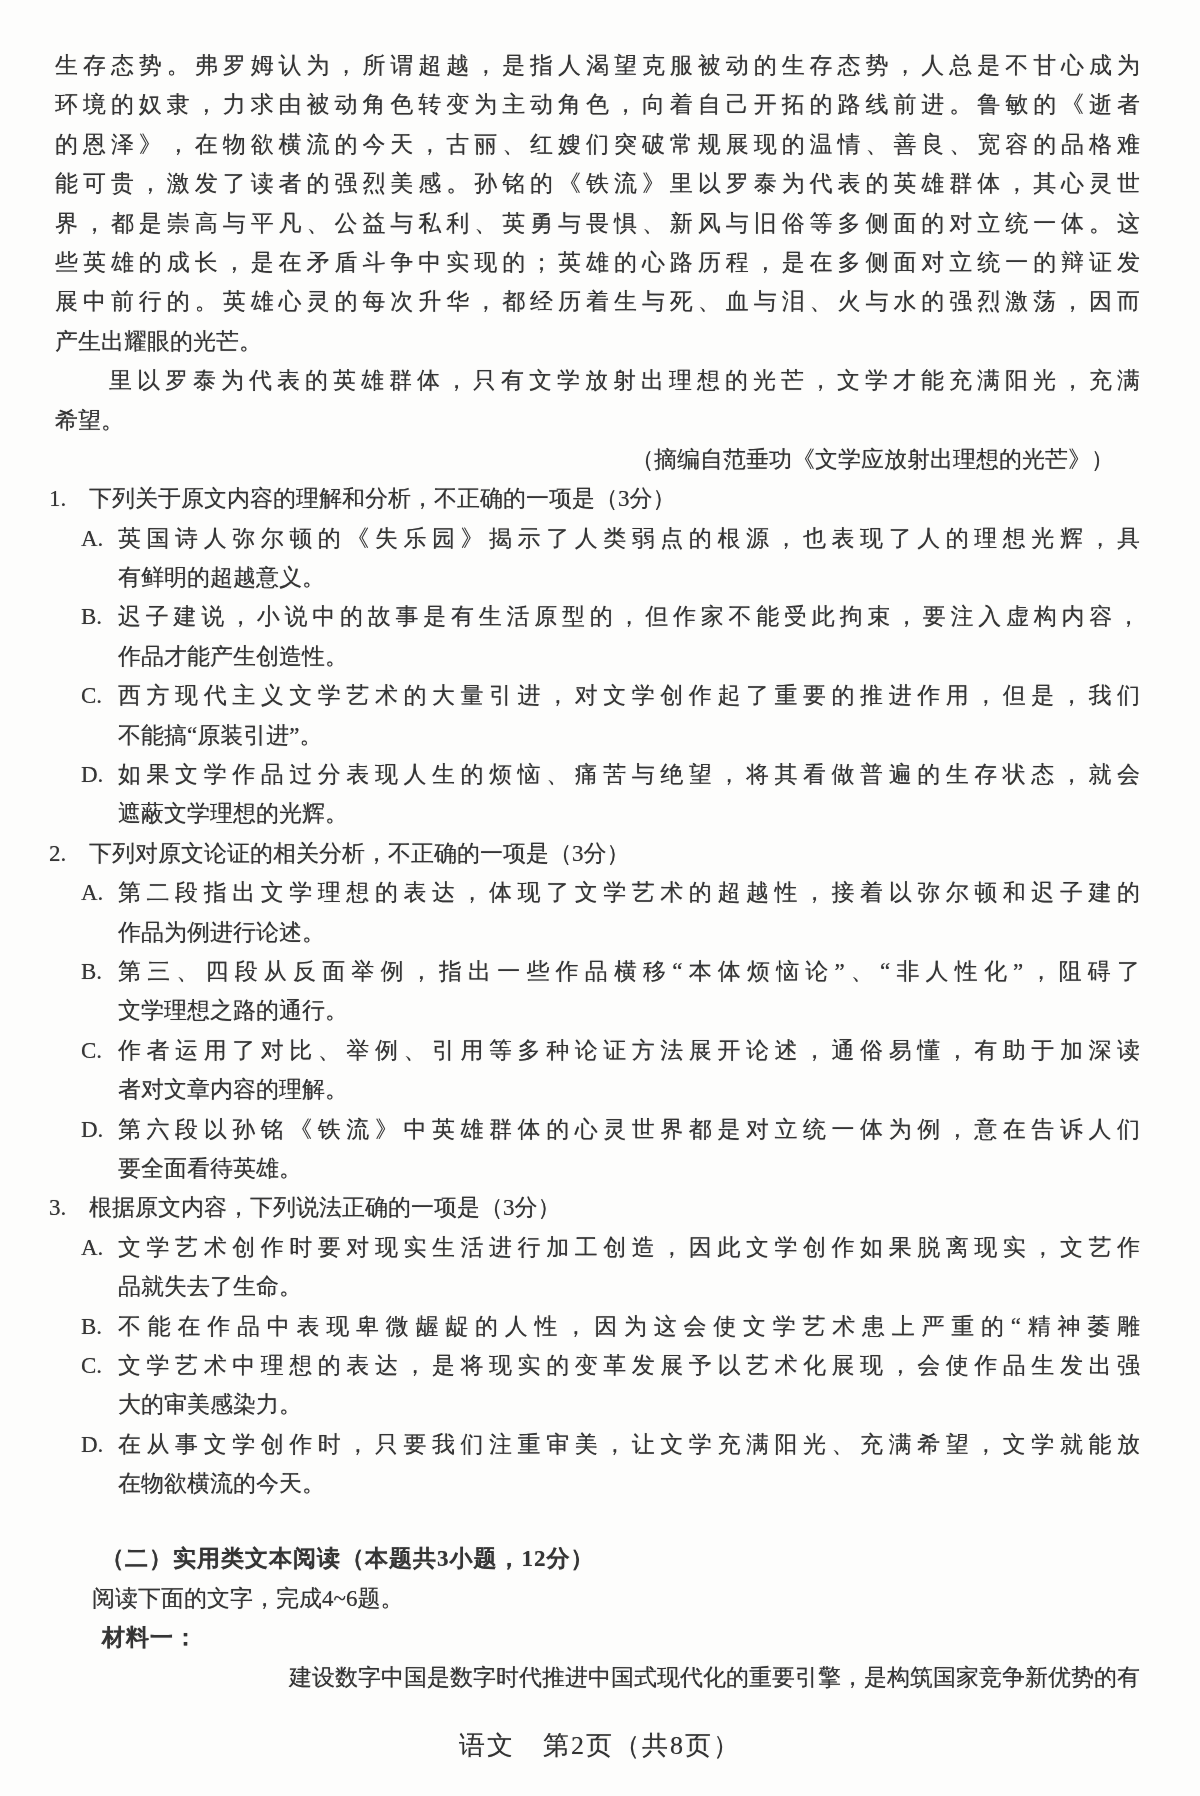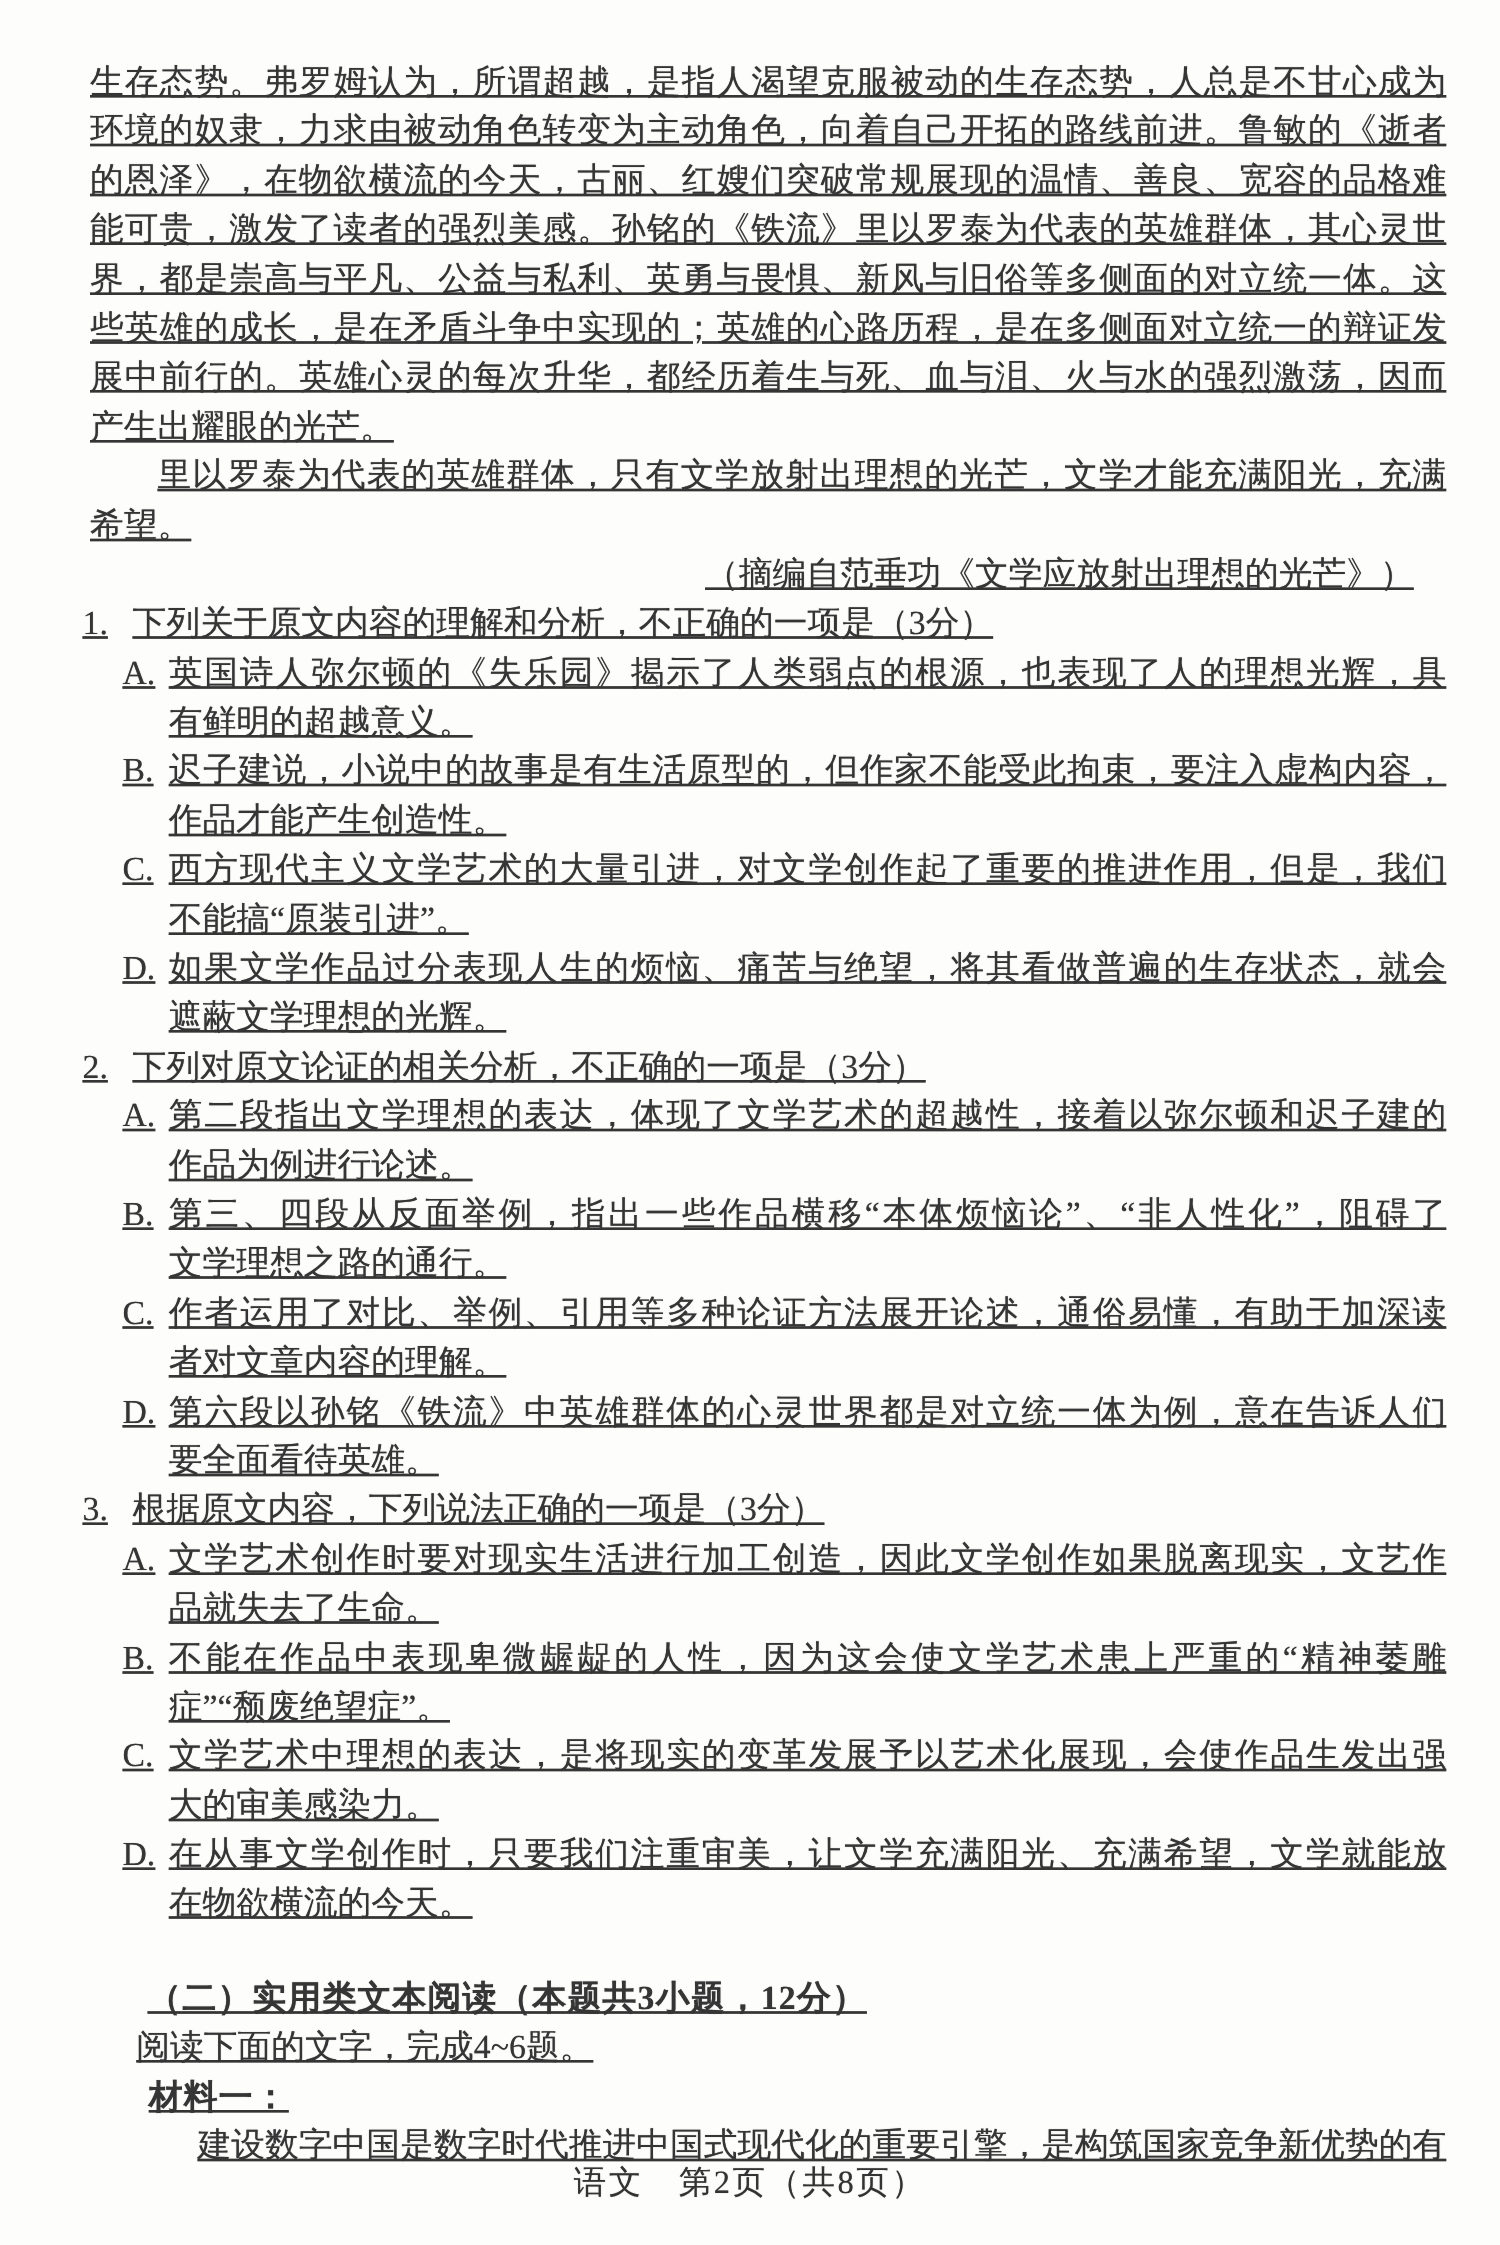--- a/index.html
+++ b/index.html
@@ -5,25 +5,24 @@
   html,body{margin:0;padding:0;}
   body{
     width:1200px;height:1796px;
     background:#fdfdfc;
     font-family:"Liberation Serif","DejaVu Serif",serif;
     color:#383838;
     position:relative;
     overflow:hidden;
   }
   .sheet{
-    position:absolute;left:72px;top:46px;width:1085px;
-    font-size:27px;
+    position:absolute;left:55px;top:46px;width:1085px;
+    font-size:23px;
     filter:blur(0.32px) contrast(104%);
     text-shadow:0 0 0.7px rgba(20,20,20,0.55);
-    text-decoration:underline;
   }
   .line{
     display:block;height:39.4px;line-height:39.4px;
     overflow:visible;white-space:nowrap;
   }
   .fill{
     text-align:justify;text-align-last:justify;white-space:normal;
   }
   .plain{text-align:left;}
   .first-indent{padding-left:54px;}
@@ -147,21 +146,20 @@
           <span class="opt-label">A.</span>
           <div class="opt-lines">
             <div class="line fill">文学艺术创作时要对现实生活进行加工创造，因此文学创作如果脱离现实，文艺作</div>
             <div class="line plain">品就失去了生命。</div>
           </div>
         </div>
         <div class="opt">
           <span class="opt-label">B.</span>
           <div class="opt-lines">
             <div class="line fill">不能在作品中表现卑微龌龊的人性，因为这会使文学艺术患上严重的“精神萎雕</div>
-            <div class="line plain">症”“颓废绝望症”。</div>
           </div>
         </div>
         <div class="opt">
           <span class="opt-label">C.</span>
           <div class="opt-lines">
             <div class="line fill">文学艺术中理想的表达，是将现实的变革发展予以艺术化展现，会使作品生发出强</div>
             <div class="line plain">大的审美感染力。</div>
           </div>
         </div>
         <div class="opt">

